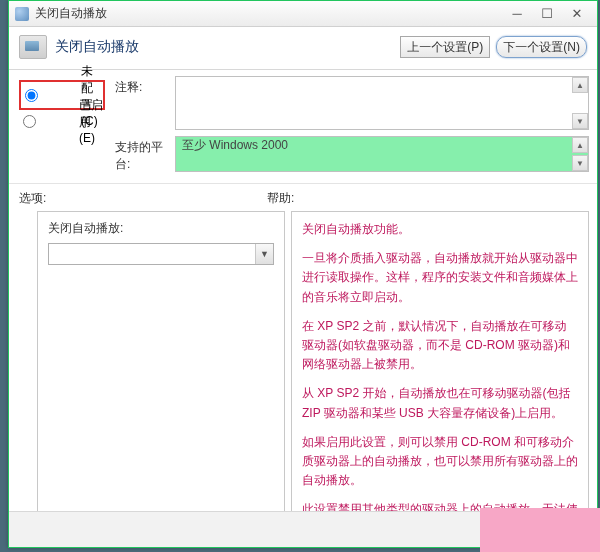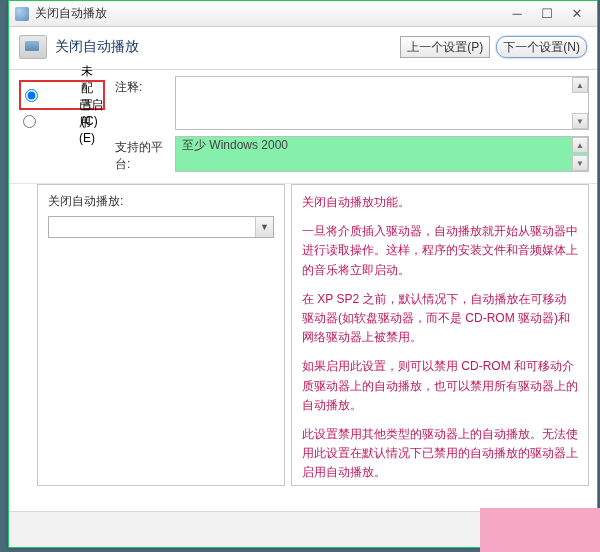--- a/index.html
+++ b/index.html
@@ -252,33 +252,38 @@
           <span>至少 Windows 2000</span>
           <div class="scroll-adorn">
             <div>▲</div>
             <div>▼</div>
           </div>
         </div>
       </div>
     </div>
   </div>
 
+  <div class="sectionlabels">
+    <div class="left">选项:</div>
+    <div>帮助:</div>
+  </div>
 
   <div class="panes">
     <div class="pane left">
       <div class="optlabel">关闭自动播放:</div>
       <div class="dropdown">
         <div class="ddspacer"></div>
         <div class="ddbtn">▼</div>
       </div>
     </div>
     <div class="pane right">
       <p>关闭自动播放功能。</p>
       <p>一旦将介质插入驱动器，自动播放就开始从驱动器中进行读取操作。这样，程序的安装文件和音频媒体上的音乐将立即启动。</p>
       <p>在 XP SP2 之前，默认情况下，自动播放在可移动驱动器(如软盘驱动器，而不是 CD-ROM 驱动器)和网络驱动器上被禁用。</p>
+      <p>从 XP SP2 开始，自动播放也在可移动驱动器(包括 ZIP 驱动器和某些 USB 大容量存储设备)上启用。</p>
       <p>如果启用此设置，则可以禁用 CD-ROM 和可移动介质驱动器上的自动播放，也可以禁用所有驱动器上的自动播放。</p>
       <p>此设置禁用其他类型的驱动器上的自动播放。无法使用此设置在默认情况下已禁用的自动播放的驱动器上启用自动播放。</p>
 
     </div>
   </div>
 
   <div class="footer">
     <div class="ftbtn primary">确定</div>
   </div>
 

